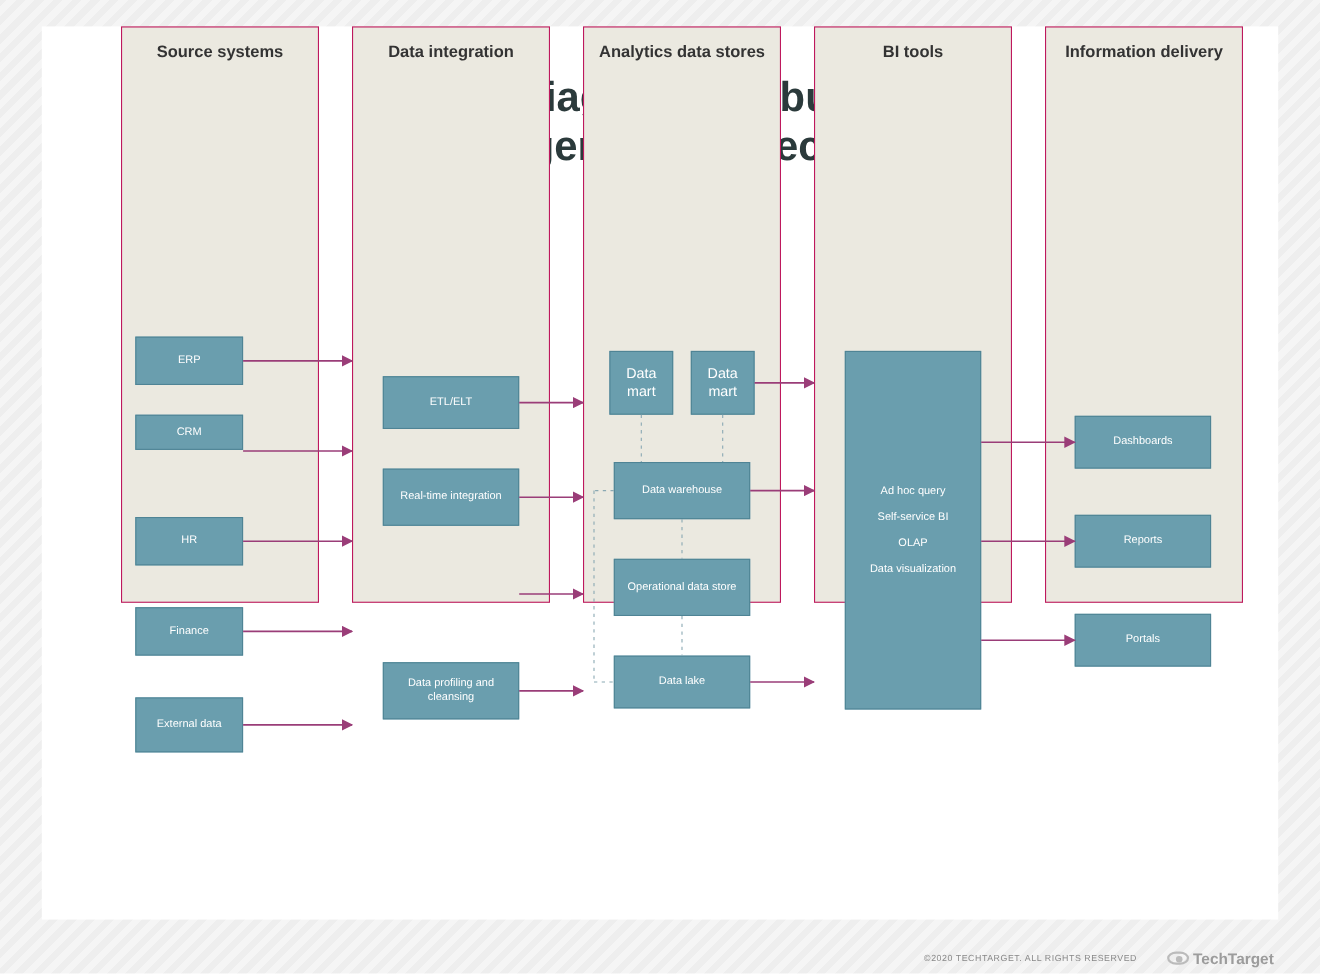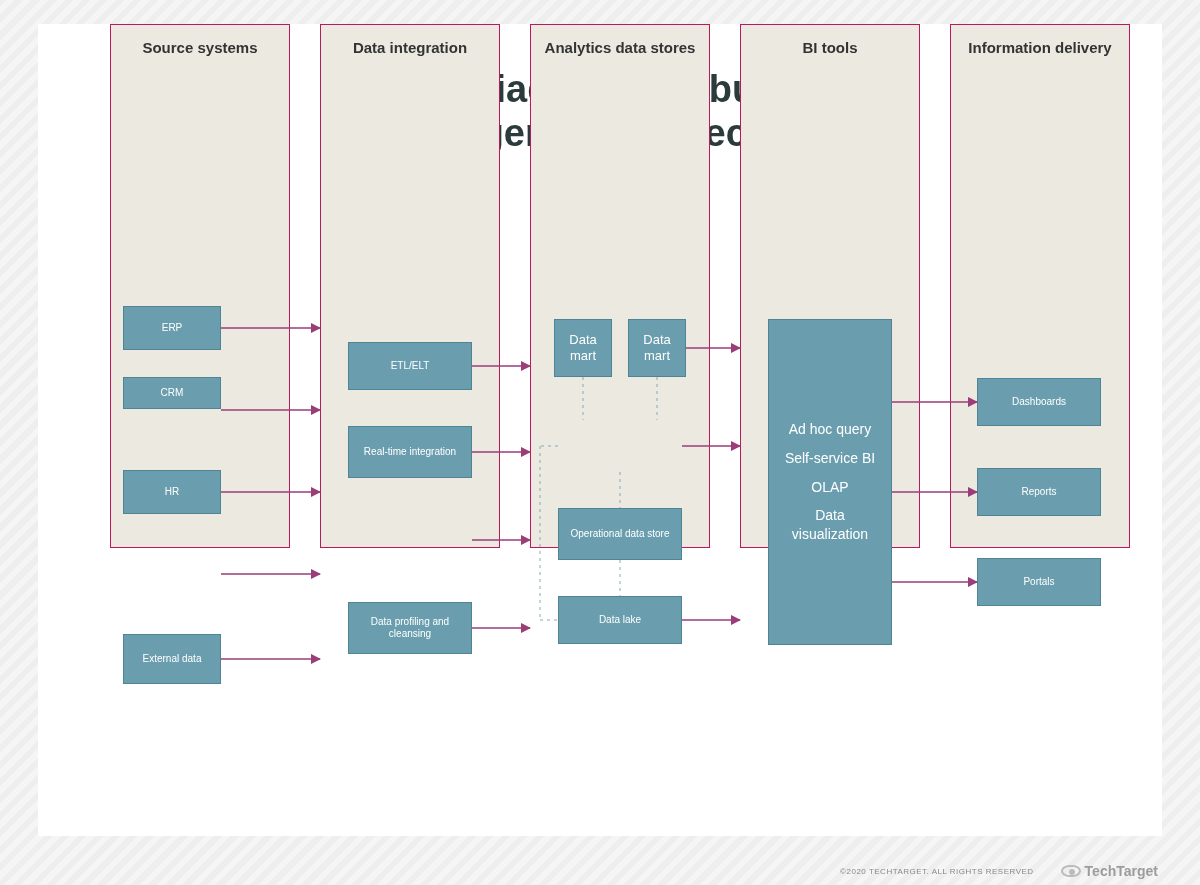--- a/index.html
+++ b/index.html
@@ -25,21 +25,21 @@
     padding: 14px 8px 10px; line-height: 1.25;
   }
   .box {
     position: absolute; background: #6a9eae; color: #fff;
     font-size: 10px; line-height: 1.2; text-align: center;
     display: flex; align-items: center; justify-content: center;
     padding: 6px 8px; border: 1px solid #4f8495;
   }
   .bigbox {
     position: absolute; background: #6a9eae; color: #fff;
-    font-size: 14px; line-height: 1.35; text-align: center;
+    font-size: 10px; line-height: 1.35; text-align: center;
     display: flex; flex-direction: column; align-items: center; justify-content: center;
     padding: 10px; border: 1px solid #4f8495; gap: 10px;
   }
   svg.overlay { position: absolute; left: 0; top: 0; pointer-events: none; }
   .foot {
     position: absolute; right: 42px; bottom: 6px; display: flex; align-items: center; gap: 27px;
   }
   .foot small { font-size: 8px; letter-spacing: .5px; color: #888; }
   .tt { font-size: 14px; color: #9c9c9c; font-weight: 700; display: flex; align-items: center; gap: 4px; }
   .eye {
@@ -69,29 +69,31 @@
   <div id="col4" class="col" style="left:702px">
       <div class="col-title">BI tools</div>
     </div>
   <div id="col5" class="col" style="left:912px">
       <div class="col-title">Information delivery</div>
     </div>
 
   <div id="c1b0" class="box" style="left:85px;  top:282px; width:98px; height:44px">ERP</div>
   <div id="c1b1" class="box" style="left:85px;  top:353px; width:98px; height:32px">CRM</div>
   <div id="c1b2" class="box" style="left:85px;  top:446px; width:98px; height:44px">HR</div>
+  <div id="c1b3" class="box" style="left:85px;  top:528px; width:98px; height:44px">Finance</div>
   <div id="c1b4" class="box" style="left:85px;  top:610px; width:98px; height:50px">External data</div>
 
   <div id="c2b0" class="box" style="left:310px; top:318px; width:124px; height:48px">ETL/ELT</div>
   <div id="c2b1" class="box" style="left:310px; top:402px; width:124px; height:52px">Real-time integration</div>
   <div id="c2b3" class="box" style="left:310px; top:578px; width:124px; height:52px">Data profiling and cleansing</div>
 
   <div id="c3m0" class="box" style="left:516px; top:295px; width:58px; height:58px; font-size:13px">Data mart</div>
   <div id="c3m1" class="box" style="left:590px; top:295px; width:58px; height:58px; font-size:13px">Data mart</div>
 
+  <div id="c3w" class="box" style="left:520px; top:396px; width:124px; height:52px">Data warehouse</div>
   <div id="c3o" class="box" style="left:520px; top:484px; width:124px; height:52px">Operational data store</div>
   <div id="c3l" class="box" style="left:520px; top:572px; width:124px; height:48px">Data lake</div>
 
   <div id="c4big" class="bigbox" style="left:730px; top:295px; width:124px; height:326px">
     <span>Ad hoc query</span>
     <span>Self-service BI</span>
     <span>OLAP</span>
     <span>Data visualization</span>
   </div>
 

